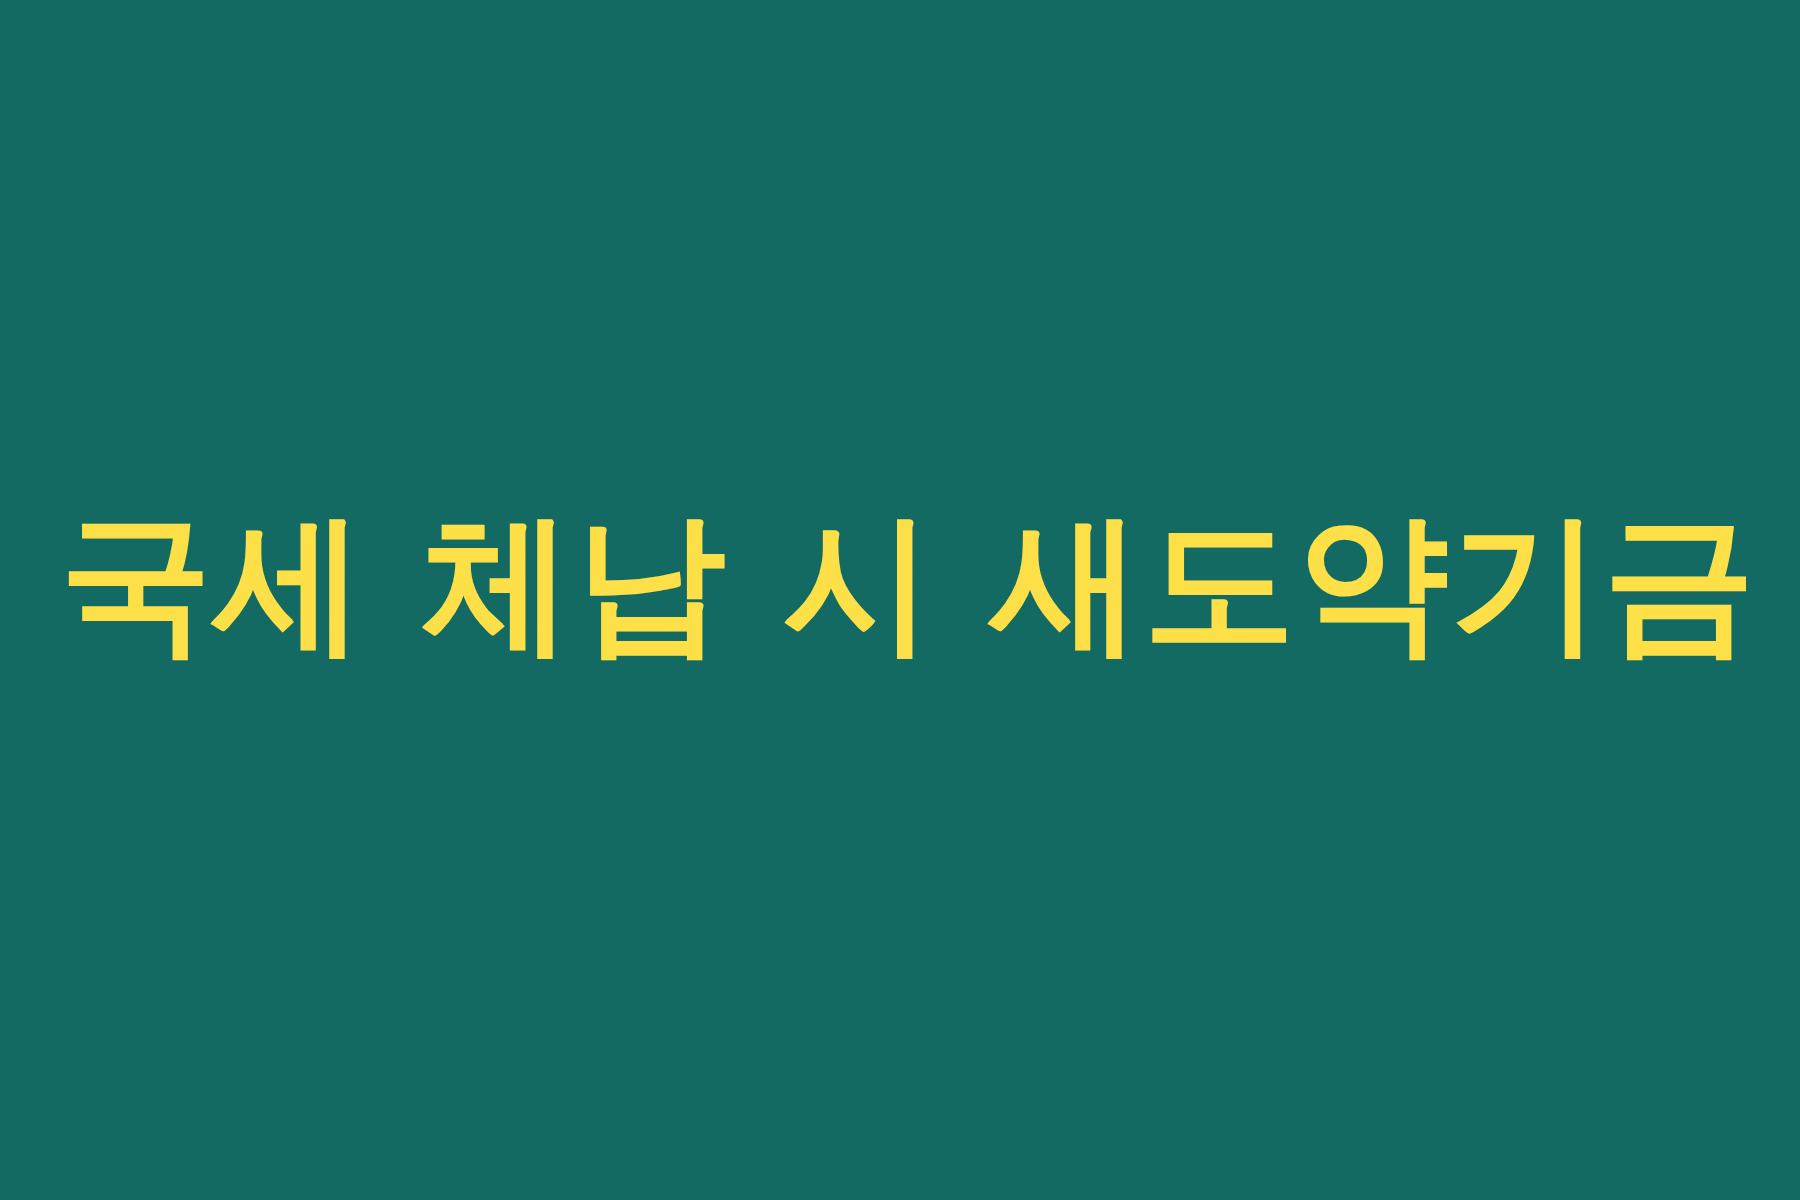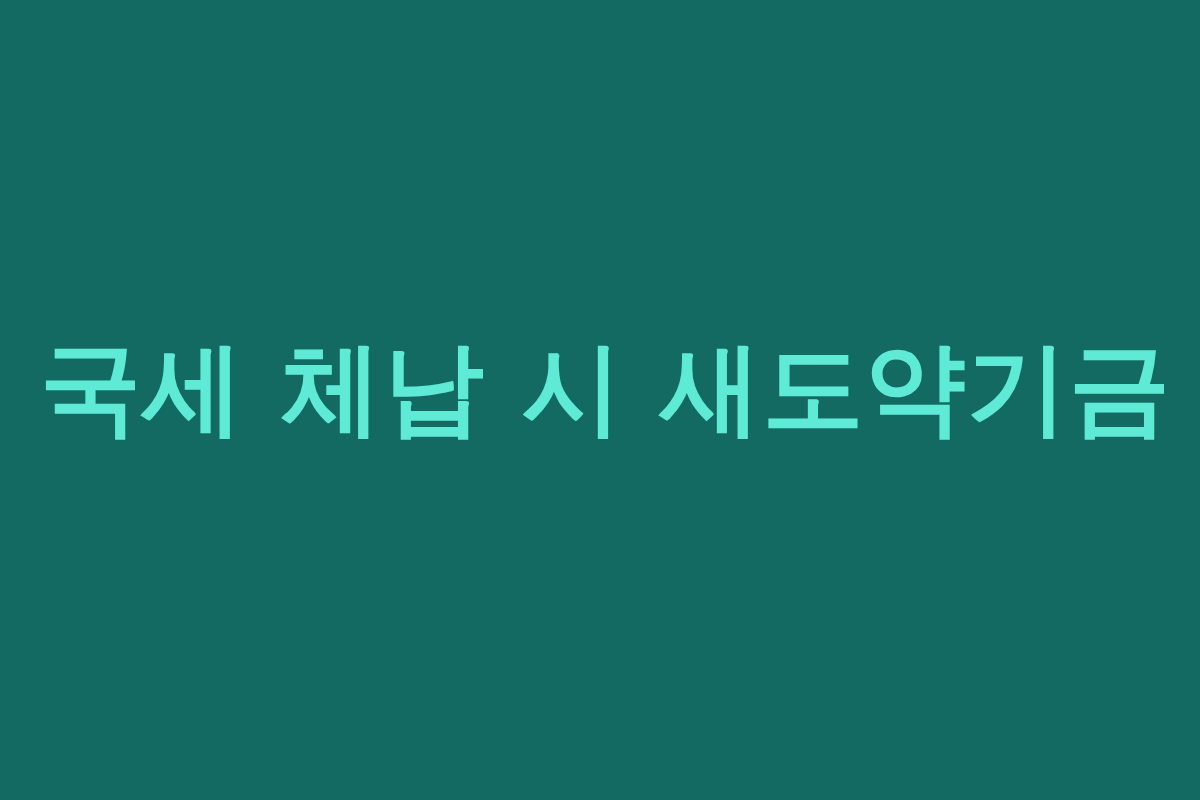--- a/index.html
+++ b/index.html
@@ -61,16 +61,16 @@
   .title-line.line-2 {
     font-size: 101px;
   }
 </style>
 </head>
 <body>
 
 <div class="banner" style="background: rgb(18, 106, 98);">
 
   <div class="title-block">
-    <span class="title-line line-1" style="color: #5eead4;">국세 체납 시 새도약기금</span>
+    <span class="title-line line-1" style="color: #fde047;">국세 체납 시 새도약기금</span>
   </div>
 
 </div>
 
 </body></html>

